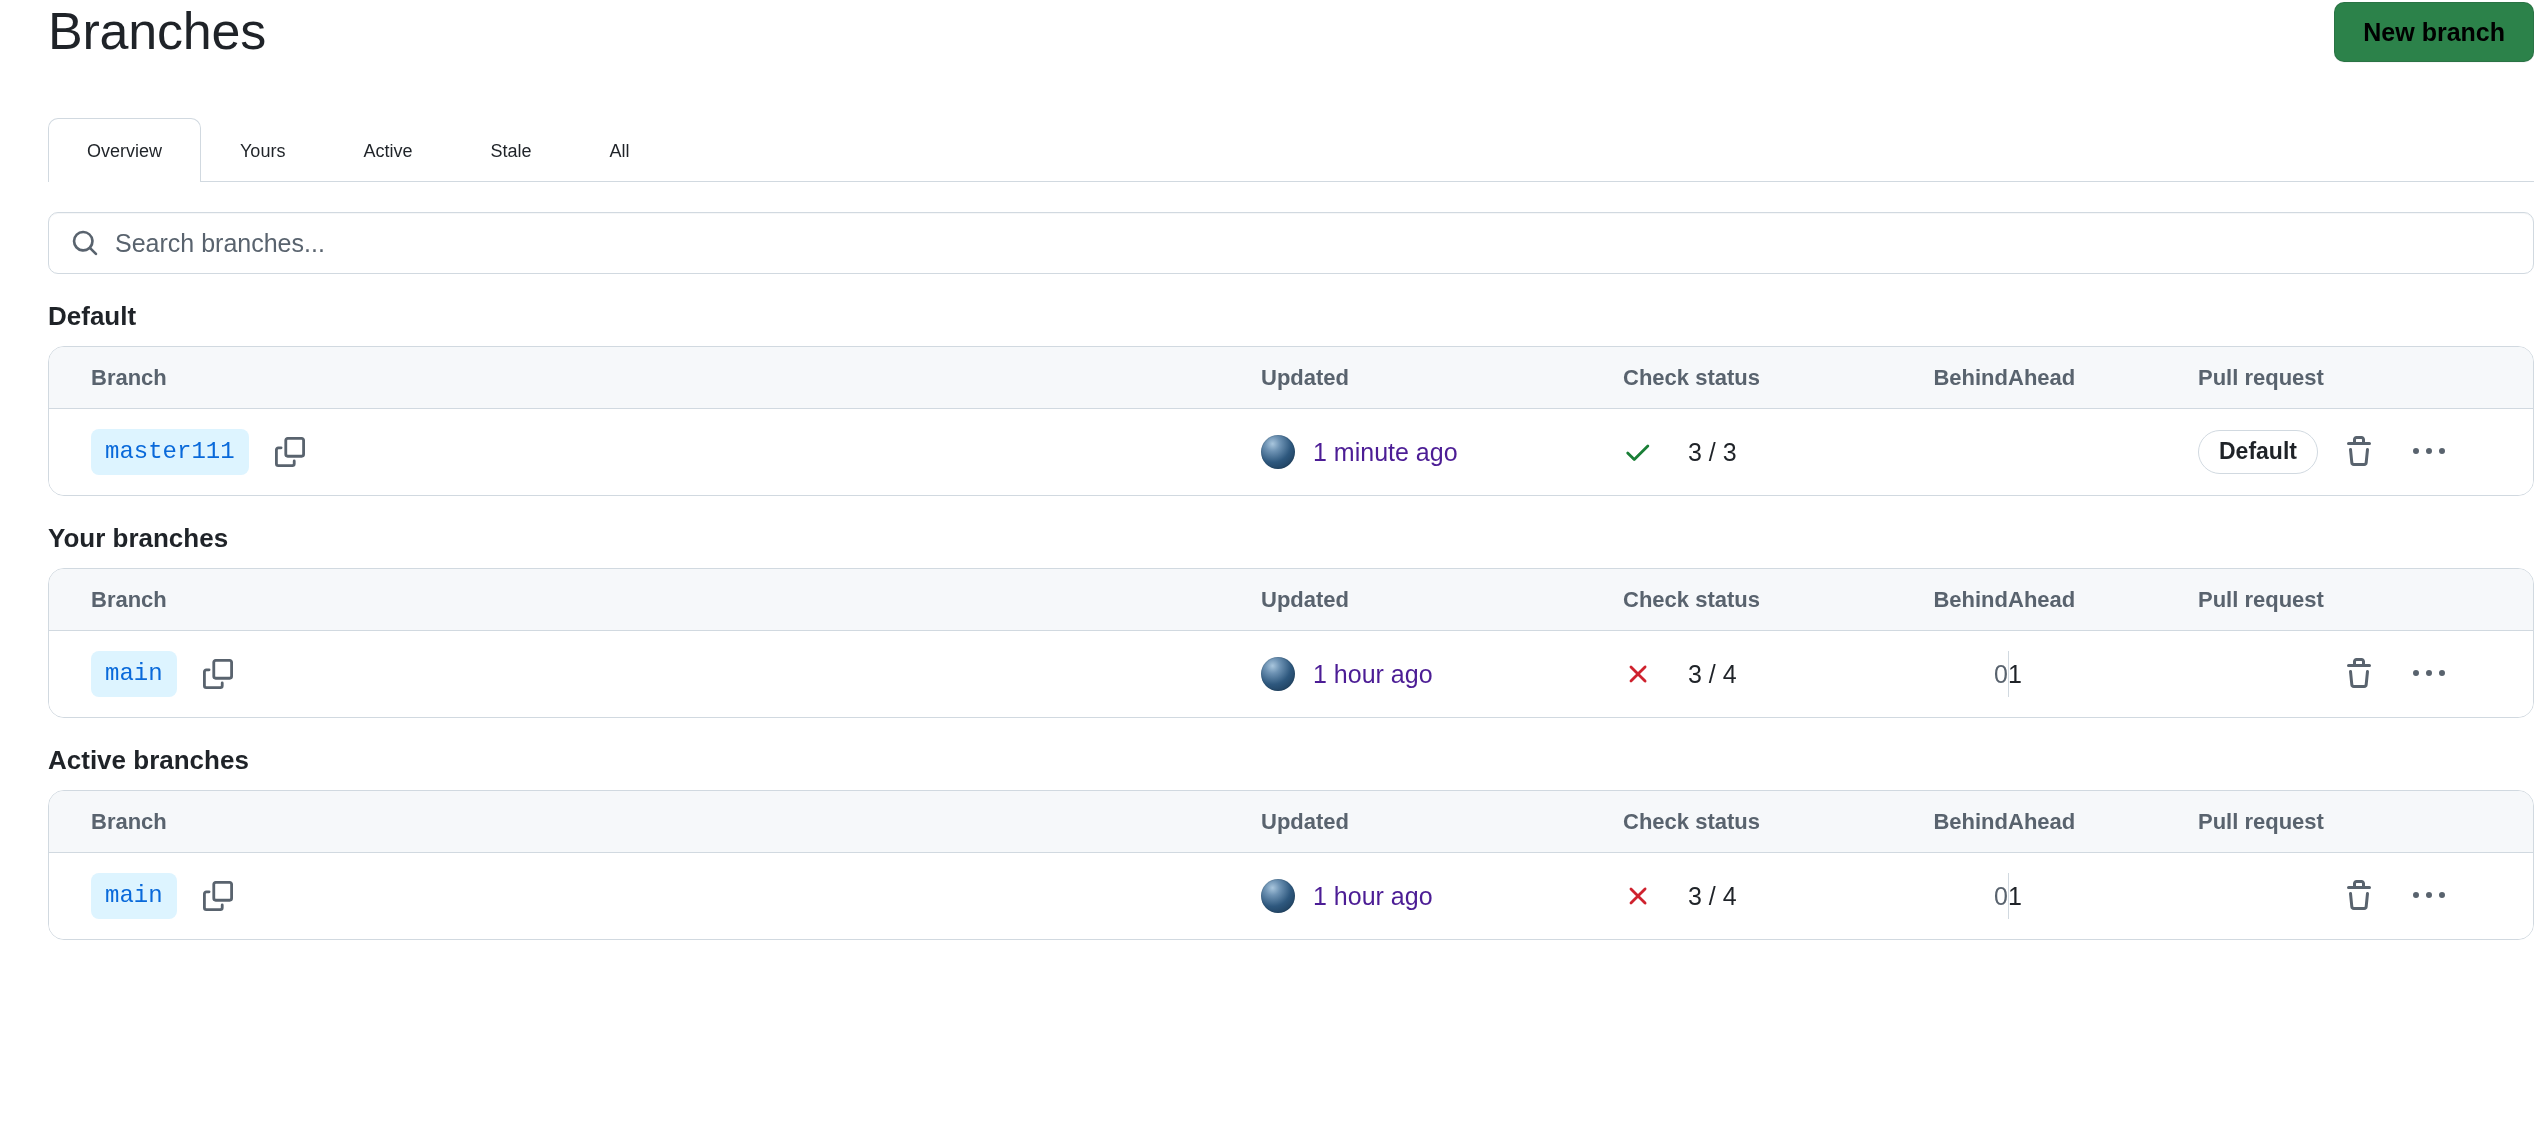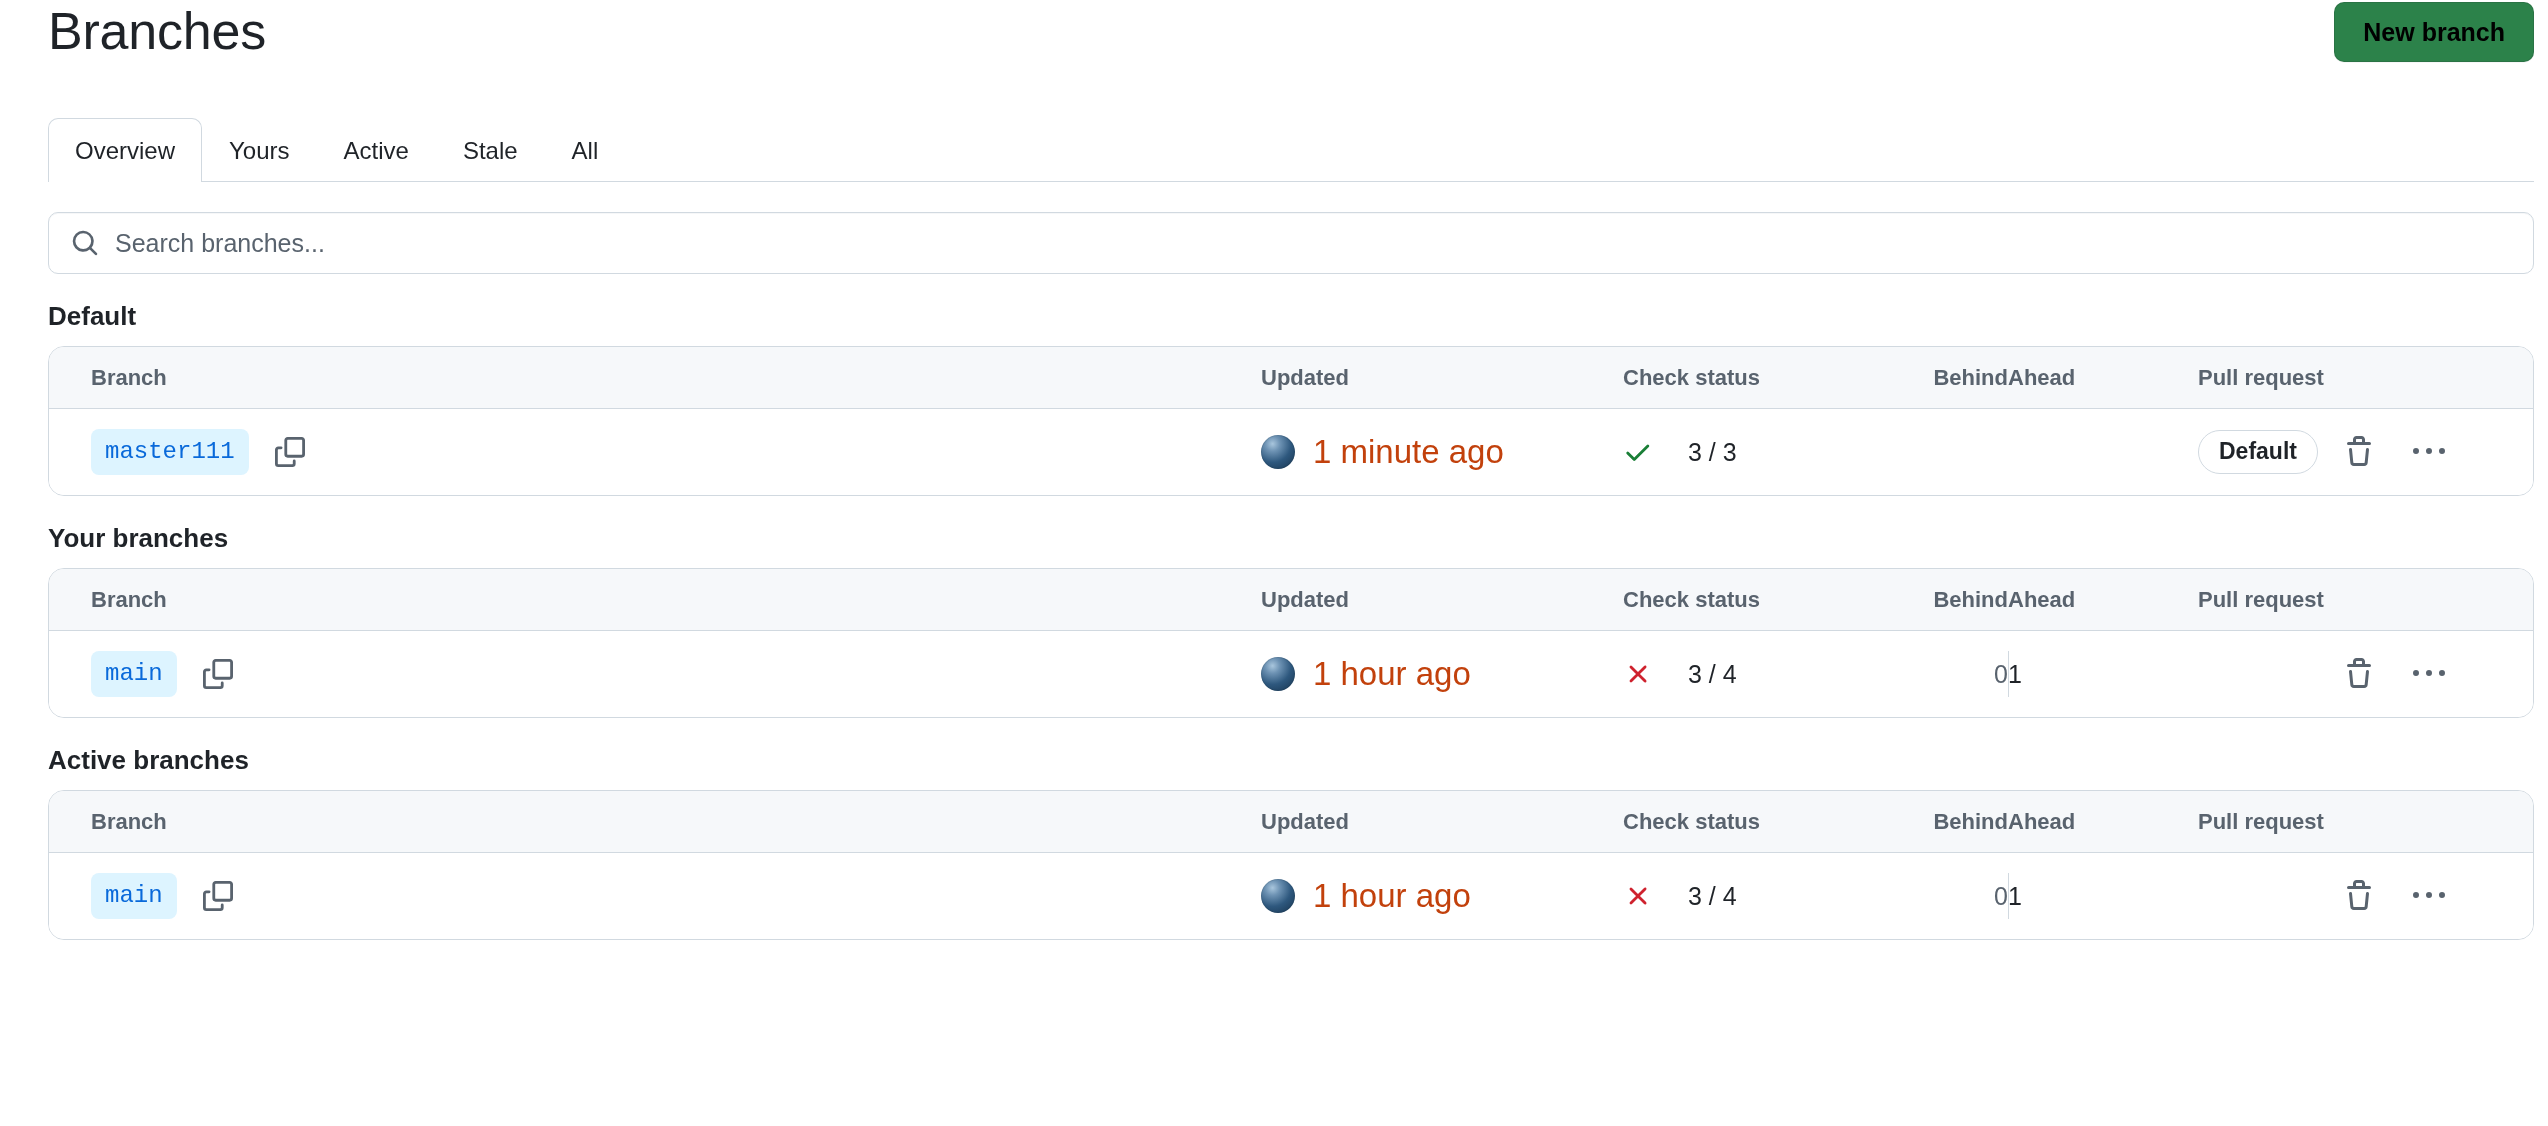--- a/index.html
+++ b/index.html
@@ -64,22 +64,22 @@
     position: absolute;
     left: 0; right: 0; bottom: 0;
     height: 1px;
     background: #d1d9e0;
   }
   .tab {
     position: relative;
     z-index: 2;
     display: flex;
     align-items: center;
-    padding: 0 26px;
-    font-size: 24px;
+    padding: 0 38px;
+    font-size: 18px;
     color: #1f2328;
     cursor: pointer;
     background: transparent;
     border: 1px solid transparent;
     border-bottom: none;
     border-radius: 10px 10px 0 0;
     line-height: 1;
     white-space: nowrap;
   }
   .tab.selected {
@@ -197,21 +197,21 @@
 
   .avatar {
     width: 34px; height: 34px;
     border-radius: 50%;
     margin-right: 18px;
     flex: 0 0 auto;
     background:
       radial-gradient(circle at 34% 26%, #a9c6dd 0%, #6e93b4 22%, #2e587e 55%, #16324c 100%);
     box-shadow: 0 0 0 1px rgba(31,35,40,0.10) inset;
   }
-  .updated-text { font-size: 33px; color: #c2410c; white-space: nowrap; }
+  .updated-text { font-size: 25px; color: #4c1d95; white-space: nowrap; }
 
   .check-cell { display: flex; align-items: center; gap: 35px; }
   .check-count { font-size: 25px; color: #1f2328; white-space: nowrap; }
 
   .num-behind { font-size: 25px; color: #59636e; }
   .num-ahead  { font-size: 25px; color: #1f2328; }
   .c-ahead { position: relative; }
   .tbody-row .c-ahead::before {
     content: "";
     position: absolute;

